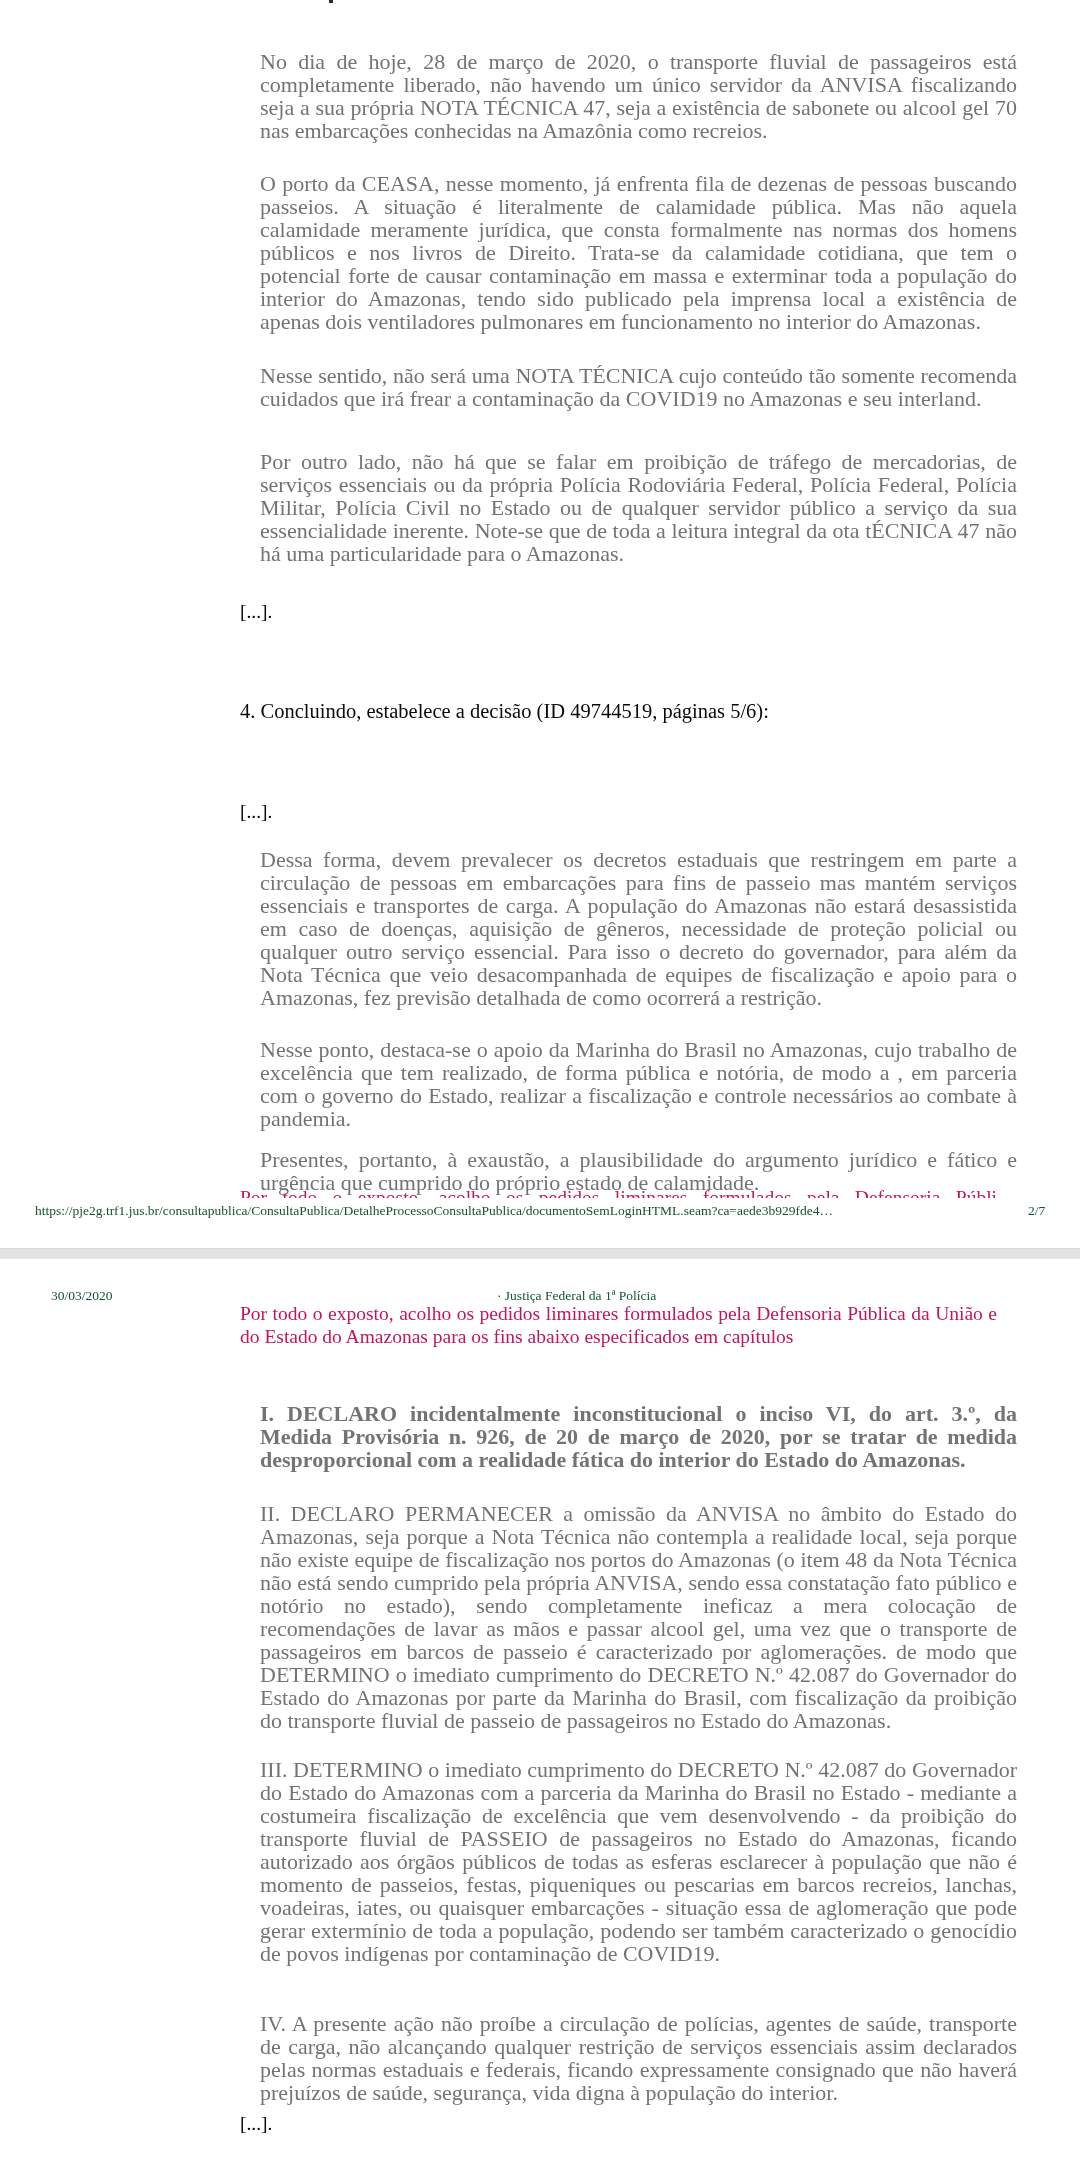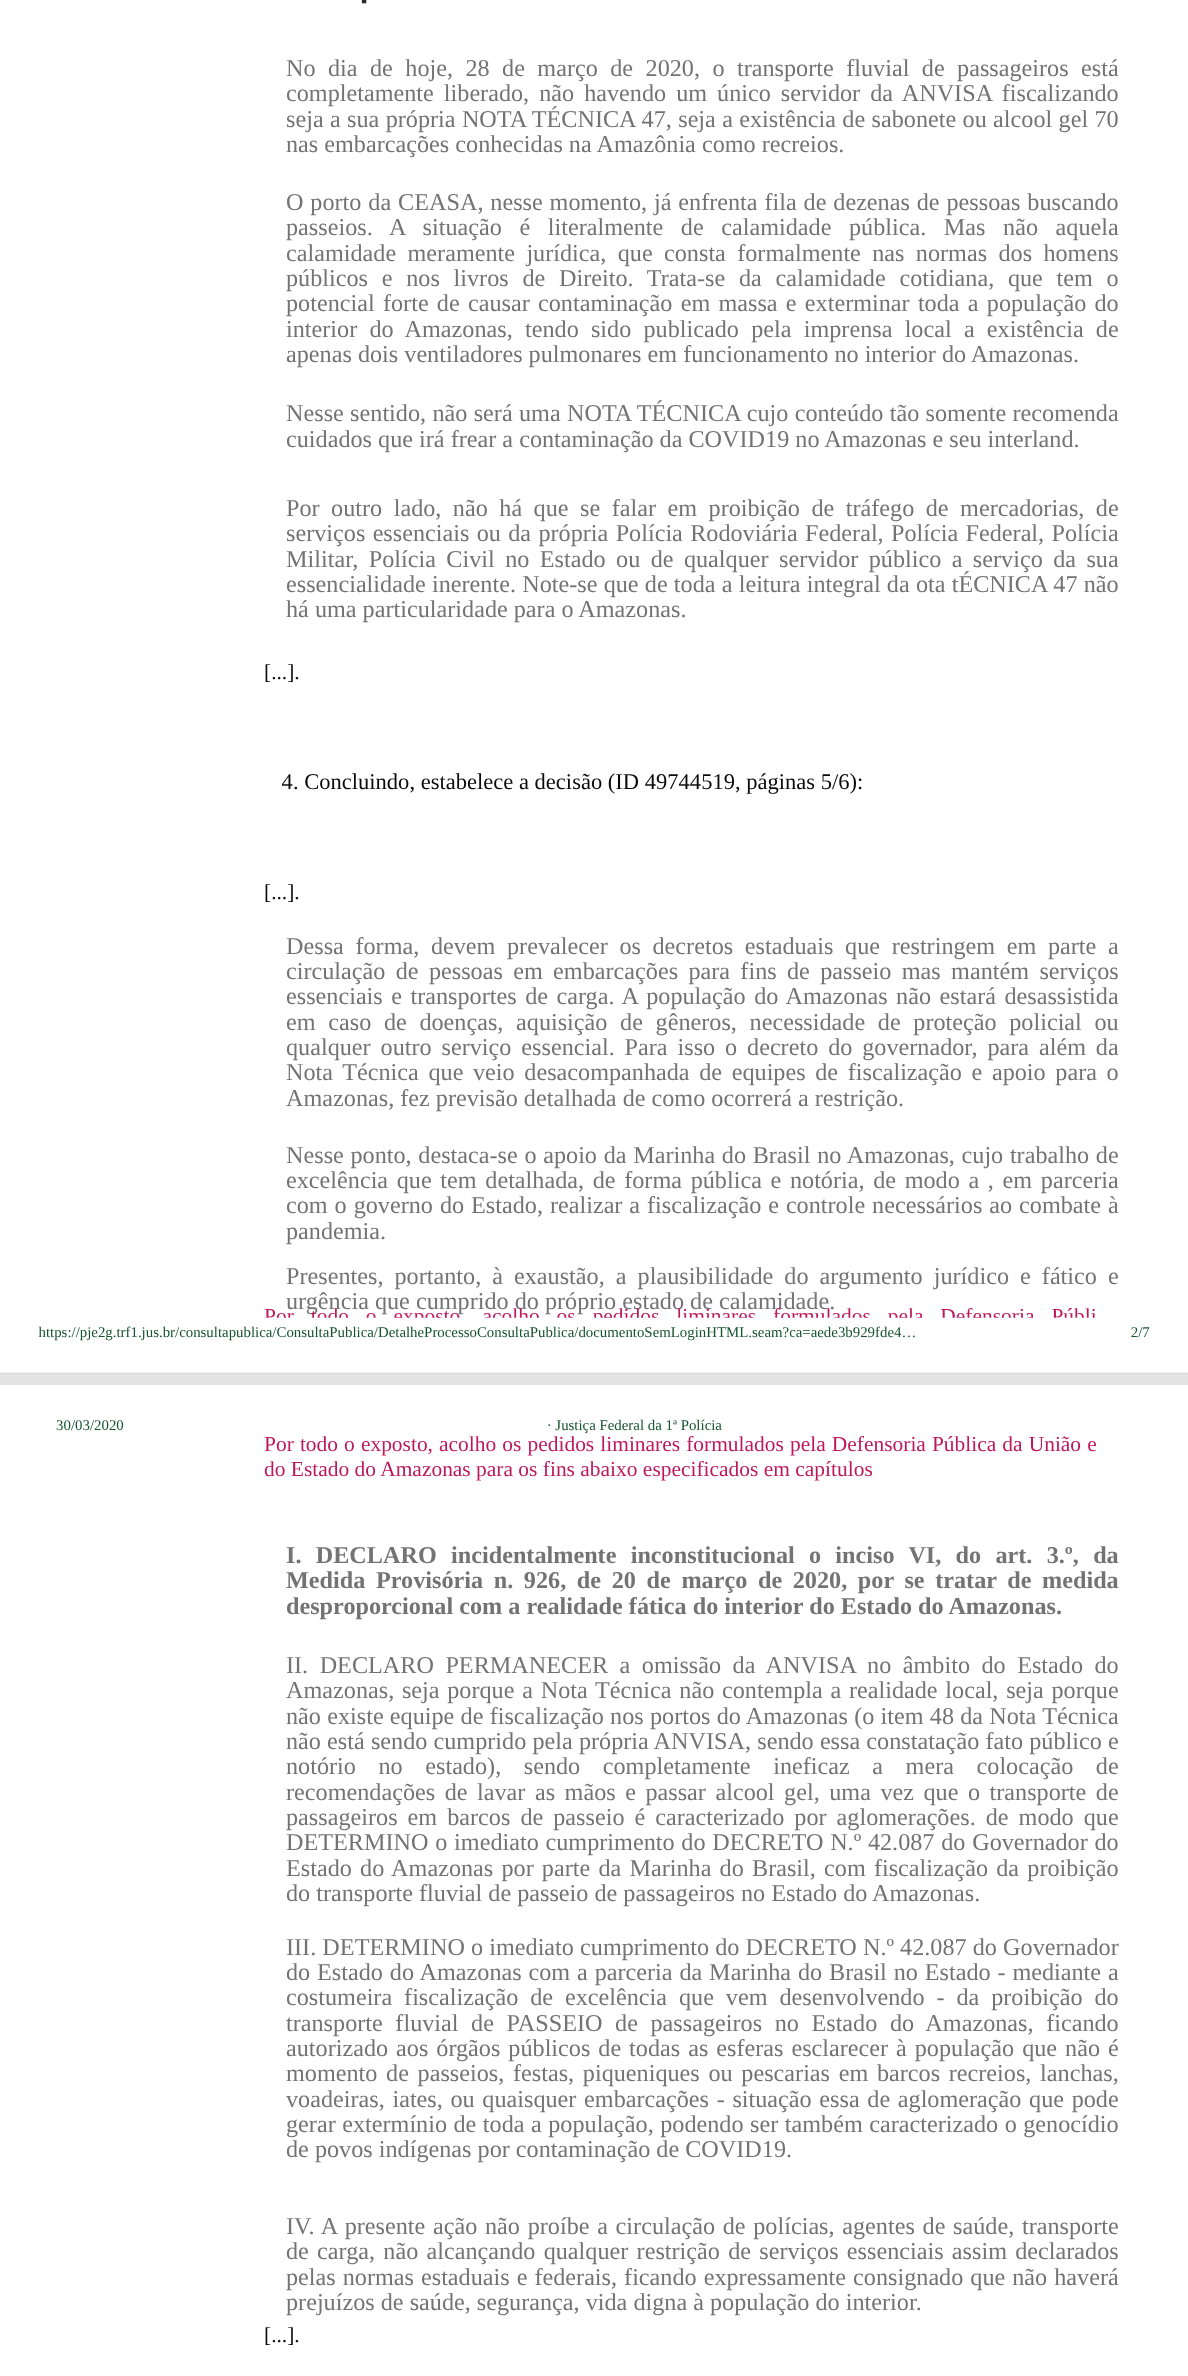--- a/index.html
+++ b/index.html
@@ -1,20 +1,20 @@
 <!DOCTYPE html>
 <html lang="pt"><head>
 <meta charset="utf-8">
 <style>
   html,body{margin:0;padding:0;background:#ffffff;}
   .viewport{position:relative;width:1080px;height:2160px;background:#ffffff;overflow:hidden;
             font-family:"Liberation Serif", serif;color:#0a0a0a;}
   .para{position:absolute;left:240px;width:757px;font-size:22px;line-height:23px;
         text-align:justify;color:#737373;margin-left:20px;}
-  .heading{position:absolute;left:256px;width:757px;font-size:20.5px;line-height:24px;color:#0a0a0a;}
+  .heading{position:absolute;left:240px;width:757px;font-size:20.5px;line-height:24px;color:#0a0a0a;}
   .ellipsis{position:absolute;left:240px;width:757px;font-size:19.5px;line-height:23px;color:#0a0a0a;}
   .clip-wrap{position:absolute;left:240px;width:757px;overflow:hidden;}
   .clip-bottom{top:1186px;height:12px;}
   .clip-bottom .para-inner{font-size:19.5px;line-height:23px;text-align:justify;text-align-last:justify;}
   .clip-top{top:1305px;height:49px;}
   .clip-top .para-inner{margin-top:-3px;font-size:19.5px;line-height:23px;text-align:justify;}
   .para-inner{font-family:"Liberation Serif", serif;color:#be185d;}
   .hf{position:absolute;font-family:Liberation Serif, serif;font-size:13.5px;color:#14532d;white-space:nowrap;}
   .separator{position:absolute;left:0;width:1080px;height:10px;}
   .speck{position:absolute;background:#2a2a2a;}
@@ -28,21 +28,21 @@
 
   <div>
     <p class="para" style="top:28px;">No dia de hoje, 28 de março de 2020, o transporte fluvial de passageiros está completamente liberado, não havendo um único servidor da ANVISA fiscalizando seja a sua própria NOTA TÉCNICA 47, seja a existência de sabonete ou alcool gel 70 nas embarcações conhecidas na Amazônia como recreios.</p>
     <p class="para" style="top:150px;">O porto da CEASA, nesse momento, já enfrenta fila de dezenas de pessoas buscando passeios. A situação é literalmente de calamidade pública. Mas não aquela calamidade meramente jurídica, que consta formalmente nas normas dos homens públicos e nos livros de Direito. Trata-se da calamidade cotidiana, que tem o potencial forte de causar contaminação em massa e exterminar toda a população do interior do Amazonas, tendo sido publicado pela imprensa local a existência de apenas dois ventiladores pulmonares em funcionamento no interior do Amazonas.</p>
     <p class="para" style="top:342px;">Nesse sentido, não será uma NOTA TÉCNICA cujo conteúdo tão somente recomenda cuidados que irá frear a contaminação da COVID19 no Amazonas e seu interland.</p>
     <p class="para" style="top:428px;">Por outro lado, não há que se falar em proibição de tráfego de mercadorias, de serviços essenciais ou da própria Polícia Rodoviária Federal, Polícia Federal, Polícia Militar, Polícia Civil no Estado ou de qualquer servidor público a serviço da sua essencialidade inerente. Note-se que de toda a leitura integral da ota tÉCNICA 47 não há uma particularidade para o Amazonas.</p>
     <p class="ellipsis" style="top:580px;">[...].</p>
     <p class="heading" style="top:678px;">4. Concluindo, estabelece a decisão (ID 49744519, páginas 5/6):</p>
     <p class="ellipsis" style="top:780px;">[...].</p>
     <p class="para" style="top:826px;">Dessa forma, devem prevalecer os decretos estaduais que restringem em parte a circulação de pessoas em embarcações para fins de passeio mas mantém serviços essenciais e transportes de carga. A população do Amazonas não estará desassistida em caso de doenças, aquisição de gêneros, necessidade de proteção policial ou qualquer outro serviço essencial. Para isso o decreto do governador, para além da Nota Técnica que veio desacompanhada de equipes de fiscalização e apoio para o Amazonas, fez previsão detalhada de como ocorrerá a restrição.</p>
-    <p class="para" style="top:1016px;">Nesse ponto, destaca-se o apoio da Marinha do Brasil no Amazonas, cujo trabalho de excelência que tem detalhada, de forma pública e notória, de modo a , em parceria com o governo do Estado, realizar a fiscalização e controle necessários ao combate à pandemia.</p>
+    <p class="para" style="top:1016px;">Nesse ponto, destaca-se o apoio da Marinha do Brasil no Amazonas, cujo trabalho de excelência que tem realizado, de forma pública e notória, de modo a , em parceria com o governo do Estado, realizar a fiscalização e controle necessários ao combate à pandemia.</p>
     <p class="para" style="top:1126px;">Presentes, portanto, à exaustão, a plausibilidade do argumento jurídico e fático e urgência que cumprido do próprio estado de calamidade.</p>
     <div class="clip-wrap clip-bottom">
       <div class="para-inner">Por todo o exposto, acolho os pedidos liminares formulados pela Defensoria Públi</div>
     </div>
     <div class="hf" style="left:35px;top:1203px;">https://pje2g.trf1.jus.br/consultapublica/ConsultaPublica/DetalheProcessoConsultaPublica/documentoSemLoginHTML.seam?ca=aede3b929fde4…</div>
     <div class="hf" style="left:1028px;top:1203px;">2/7</div>
   </div>
 
   <div class="separator" style="top:1248px;background:#e3e3e3;border-top:1px solid #dadada;"></div>
 

